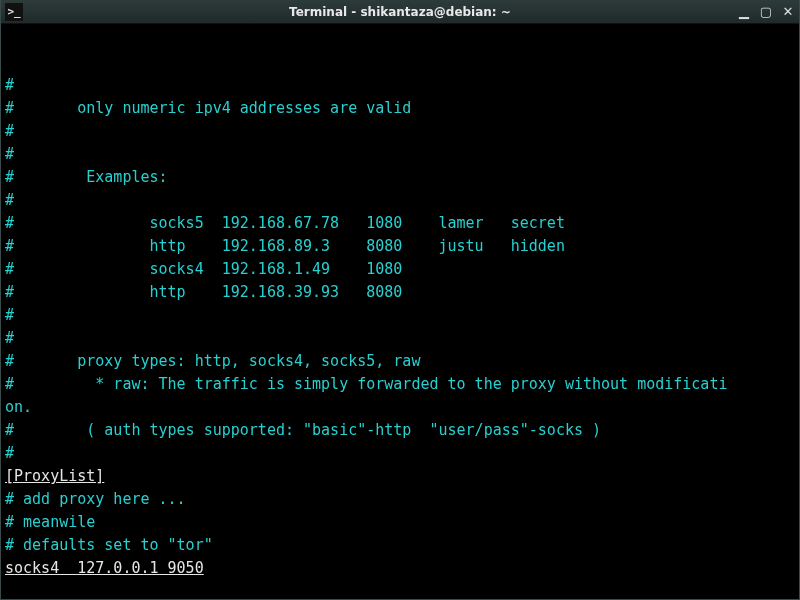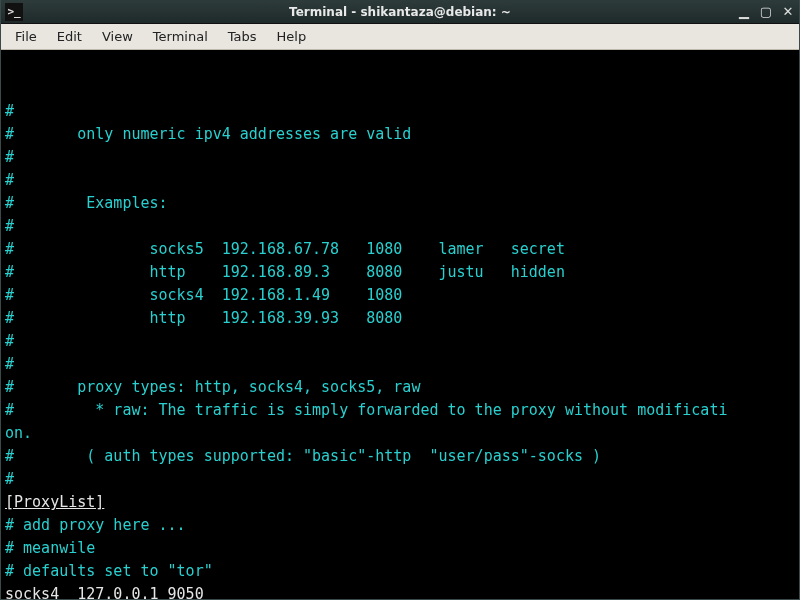--- a/index.html
+++ b/index.html
@@ -50,27 +50,19 @@
       </div>
       <div class="win-btn">
         <span>▢</span>
       </div>
       <div class="win-btn">
         <span>✕</span>
       </div>
     </div>
   </div>
 
-  <div class="menubar">
-    <div class="menu-item">File</div>
-    <div class="menu-item">Edit</div>
-    <div class="menu-item">View</div>
-    <div class="menu-item">Terminal</div>
-    <div class="menu-item">Tabs</div>
-    <div class="menu-item">Help</div>
-  </div>
 
   <div class="terminal">
     <div id="term-lines"><div class="cyan">#</div><div class="cyan">#       only numeric ipv4 addresses are valid</div><div class="cyan">#</div><div class="cyan">#</div><div class="cyan">#        Examples:</div><div class="cyan">#</div><div class="cyan">#               socks5  192.168.67.78   1080    lamer   secret</div><div class="cyan">#               http    192.168.89.3    8080    justu   hidden</div><div class="cyan">#               socks4  192.168.1.49    1080</div><div class="cyan">#               http    192.168.39.93   8080</div><div class="cyan">#</div><div class="cyan">#</div><div class="cyan">#       proxy types: http, socks4, socks5, raw</div><div class="cyan">#         * raw: The traffic is simply forwarded to the proxy without modificati</div><div class="cyan">on.</div><div class="cyan">#        ( auth types supported: "basic"-http  "user/pass"-socks )</div><div class="cyan">#</div><div class="white">[ProxyList]</div><div class="cyan"># add proxy here ...</div><div class="cyan"># meanwile</div><div class="cyan"># defaults set to "tor"</div><div class="white">socks4  127.0.0.1 9050</div></div>
     
   </div>
 
 </div>
 
 </body></html>

